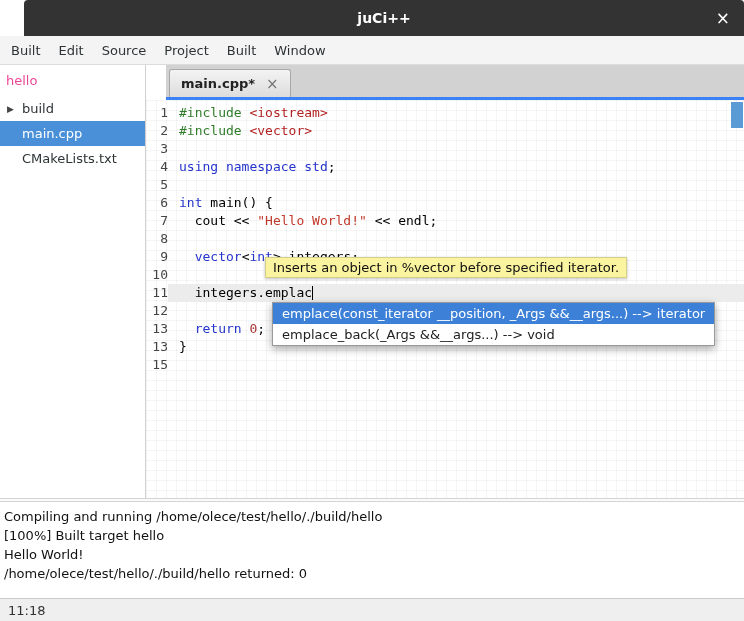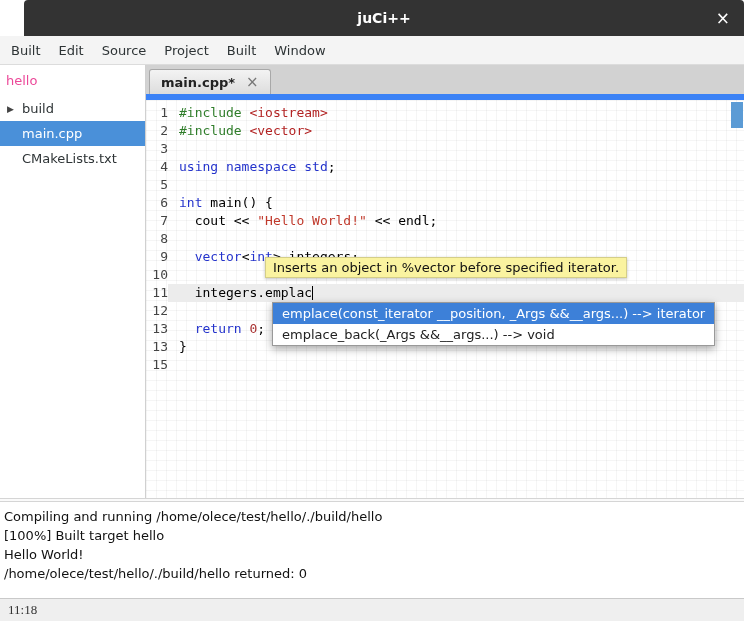--- a/index.html
+++ b/index.html
@@ -30,21 +30,21 @@
 
   
   .main{flex:1;display:flex;min-height:0;}
   .sidebar{width:146px;flex:none;background:#fff;border-right:1px solid #d0d0d0;padding-top:3px;font-size:13px;color:#2e3436;overflow:hidden;}
   .project-row{color:#ec4899;padding:5px 6px 8px 6px;}
   .tree-row{height:25px;display:flex;align-items:center;padding-left:22px;position:relative;}
   .tree-row .expander{position:absolute;left:7px;font-size:9px;color:#444;}
   .tree-row.selected{background:var(--selection-blue);color:#fff;}
 
   .editor-pane{flex:1;display:flex;flex-direction:column;min-width:0;}
-  .tabbar{height:35px;flex:none;background:#d2d2d2;border-bottom:6px solid #3b82f6;display:flex;align-items:stretch;padding:4px 0 0 3px;}
+  .tabbar{height:35px;flex:none;background:#d2d2d2;border-bottom:3px solid #3b82f6;display:flex;align-items:stretch;padding:4px 0 0 3px;margin-left:20px;}
   .tab{display:flex;align-items:center;gap:11px;padding:0 11px;background:linear-gradient(#f3f3f3,#dddddd);border:1px solid #a8a8a8;border-bottom:none;border-radius:3px 3px 0 0;font-size:13px;font-weight:bold;color:#222;}
   .tab .tab-close{color:#777;font-size:15px;font-weight:normal;}
 
   
   .editor{flex:1;position:relative;overflow:hidden;padding-top:4px;
     font-family:"DejaVu Sans Mono","Liberation Mono",monospace;font-size:13px;
     background-color:#fff;
     background-image:linear-gradient(rgba(0,0,0,0.04) 1px,transparent 1px),
                      linear-gradient(90deg,rgba(0,0,0,0.04) 1px,transparent 1px);
     background-size:10px 10px;}
@@ -68,21 +68,21 @@
     box-shadow:0 3px 8px rgba(0,0,0,0.35);font-family:"DejaVu Sans","Liberation Sans",sans-serif;
     font-size:13px;z-index:5;}
   .comp-row{padding:3px 9px;white-space:nowrap;color:#222;}
   .comp-row.selected{background:var(--completion-selected);color:#fff;}
 
   .vscrollbar{position:absolute;top:2px;right:1px;width:12px;height:26px;background:var(--scrollbar-blue);z-index:3;}
 
   
   .splitter{height:4px;flex:none;background:#fafafa;border-top:1px solid #d5d5d5;border-bottom:1px solid #d5d5d5;}
   .output{height:96px;flex:none;background:#fff;padding:5px 4px;font-size:13px;line-height:19px;color:#111;overflow:hidden;}
-  .statusbar{height:23px;flex:none;background:#efefef;border-top:1px solid #c9c9c9;display:flex;align-items:center;padding-left:8px;font-size:13px;color:#333;font-family:Liberation Serif, serif;}
+  .statusbar{height:23px;flex:none;background:#efefef;border-top:1px solid #c9c9c9;display:flex;align-items:center;padding-left:8px;font-size:13px;color:#333;}
 </style>
 </head>
 <body>
 
 <div class="window">
 
   <div class="titlebar">
     <div class="title">juCi++</div>
     <div class="close-btn">×</div>
   </div>

